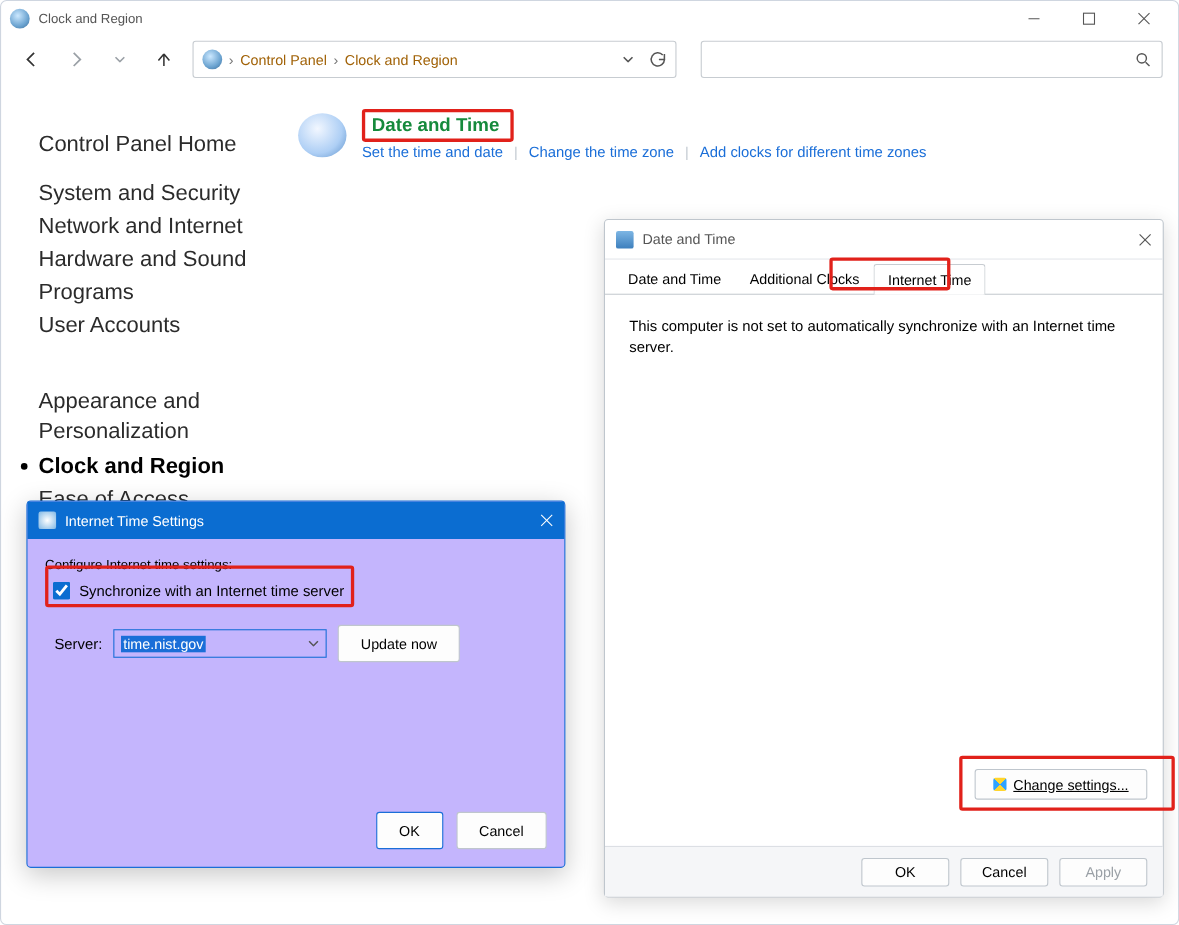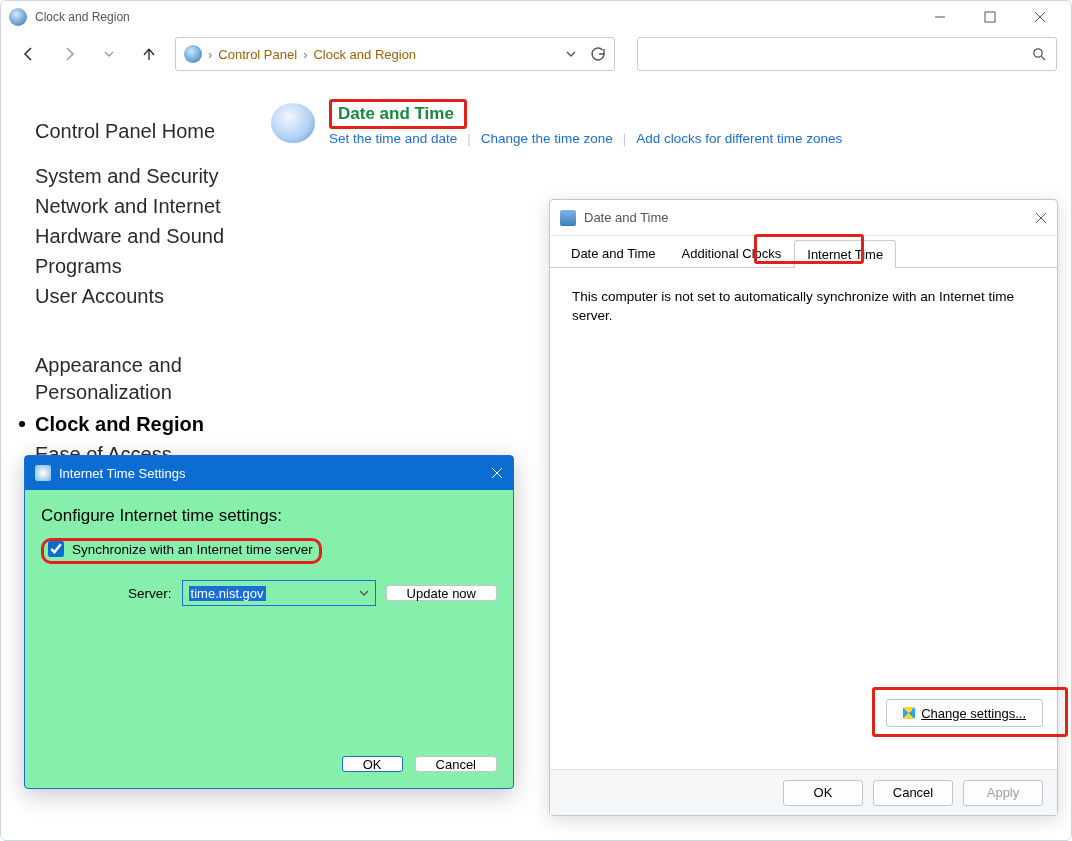--- a/index.html
+++ b/index.html
@@ -58,35 +58,35 @@
 .dt-bottom{position:absolute;left:0;right:0;bottom:0;height:46px;border-top:1px solid #dcdfe4;background:#f5f6f8;display:flex;align-items:center;justify-content:flex-end;gap:10px;padding:0 14px;}
 .dt-bottom button{width:80px;height:26px;border:1px solid #bfc6cd;background:#fdfdfd;border-radius:3px;font-size:13px;}
 .dt-bottom button.disabled{color:#9aa0a6;}
 
 .change-wrap{position:absolute;right:14px;bottom:88px;}
 .change-btn{height:28px;padding:0 16px;border:1px solid #bfc6cd;background:#fdfdfd;border-radius:3px;font-size:13px;display:inline-flex;align-items:center;gap:6px;text-decoration:underline;}
 .shield{width:12px;height:12px;background:
   conic-gradient(from 45deg,#2ea2ff 0 25%,#ffd52e 0 50%,#2ea2ff 0 75%,#ffd52e 0 100%);border-radius:2px;}
 
 
-.its-dialog{position:absolute;left:24px;top:455px;width:490px;height:334px;background:#86efac;border:1px solid #1a6ed8;border-radius:4px;box-shadow:0 6px 24px rgba(0,0,0,.22);}
+.its-dialog{position:absolute;left:24px;top:455px;width:490px;height:334px;background:#c4b5fd;border:1px solid #1a6ed8;border-radius:4px;box-shadow:0 6px 24px rgba(0,0,0,.22);}
 .its-titlebar{height:34px;background:#0b6dd1;color:#fff;display:flex;align-items:center;padding:0 10px;}
 .its-titlebar .icon{width:16px;height:16px;margin-right:8px;background:radial-gradient(circle,#fff,#7db6e4);border-radius:2px;}
 .its-titlebar .close{margin-left:auto;color:#fff;}
 .its-body{padding:16px 16px;}
-.its-body .sub{font-size:17px;margin-bottom:18px;}
+.its-body .sub{font-size:12px;}
 .row-check{display:flex;align-items:center;gap:8px;font-size:13.5px;}
 .row-check input{width:16px;height:16px;accent-color:#0b6dd1;}
-.hl-sync{display:inline-flex;padding:0 6px 4px 4px;margin:-6px 0;border-radius:10px;}
-.row-server{display:flex;align-items:center;gap:10px;margin-top:20px;justify-content:flex-end;}
+.hl-sync{display:inline-flex;padding:12px 6px 4px 4px;margin:-6px 0;}
+.row-server{display:flex;align-items:center;gap:10px;margin-top:20px;}
 .row-server label{font-size:13.5px;min-width:52px;text-align:right;}
 .server-select{width:194px;height:26px;border:1px solid #1a6ed8;display:flex;align-items:center;padding:0 6px;}
 .server-select .val{background:#1a6ed8;color:#fff;padding:0 2px;}
 .server-select .chev{margin-left:auto;color:#555;}
-.btn{height:16px;padding:0 20px;border:1px solid #bfc6cd;background:#fdfdfd;border-radius:3px;font-size:13px;}
+.btn{height:34px;padding:0 20px;border:1px solid #bfc6cd;background:#fdfdfd;border-radius:3px;font-size:13px;}
 .its-buttons{position:absolute;right:16px;bottom:16px;display:flex;gap:12px;}
 .its-buttons .ok{border-color:#1a6ed8;}
 
 svg{display:block;}
 .chev-d{width:10px;height:6px;}
 </style>
 </head>
 <body>
 
 <div class="cp-window">

